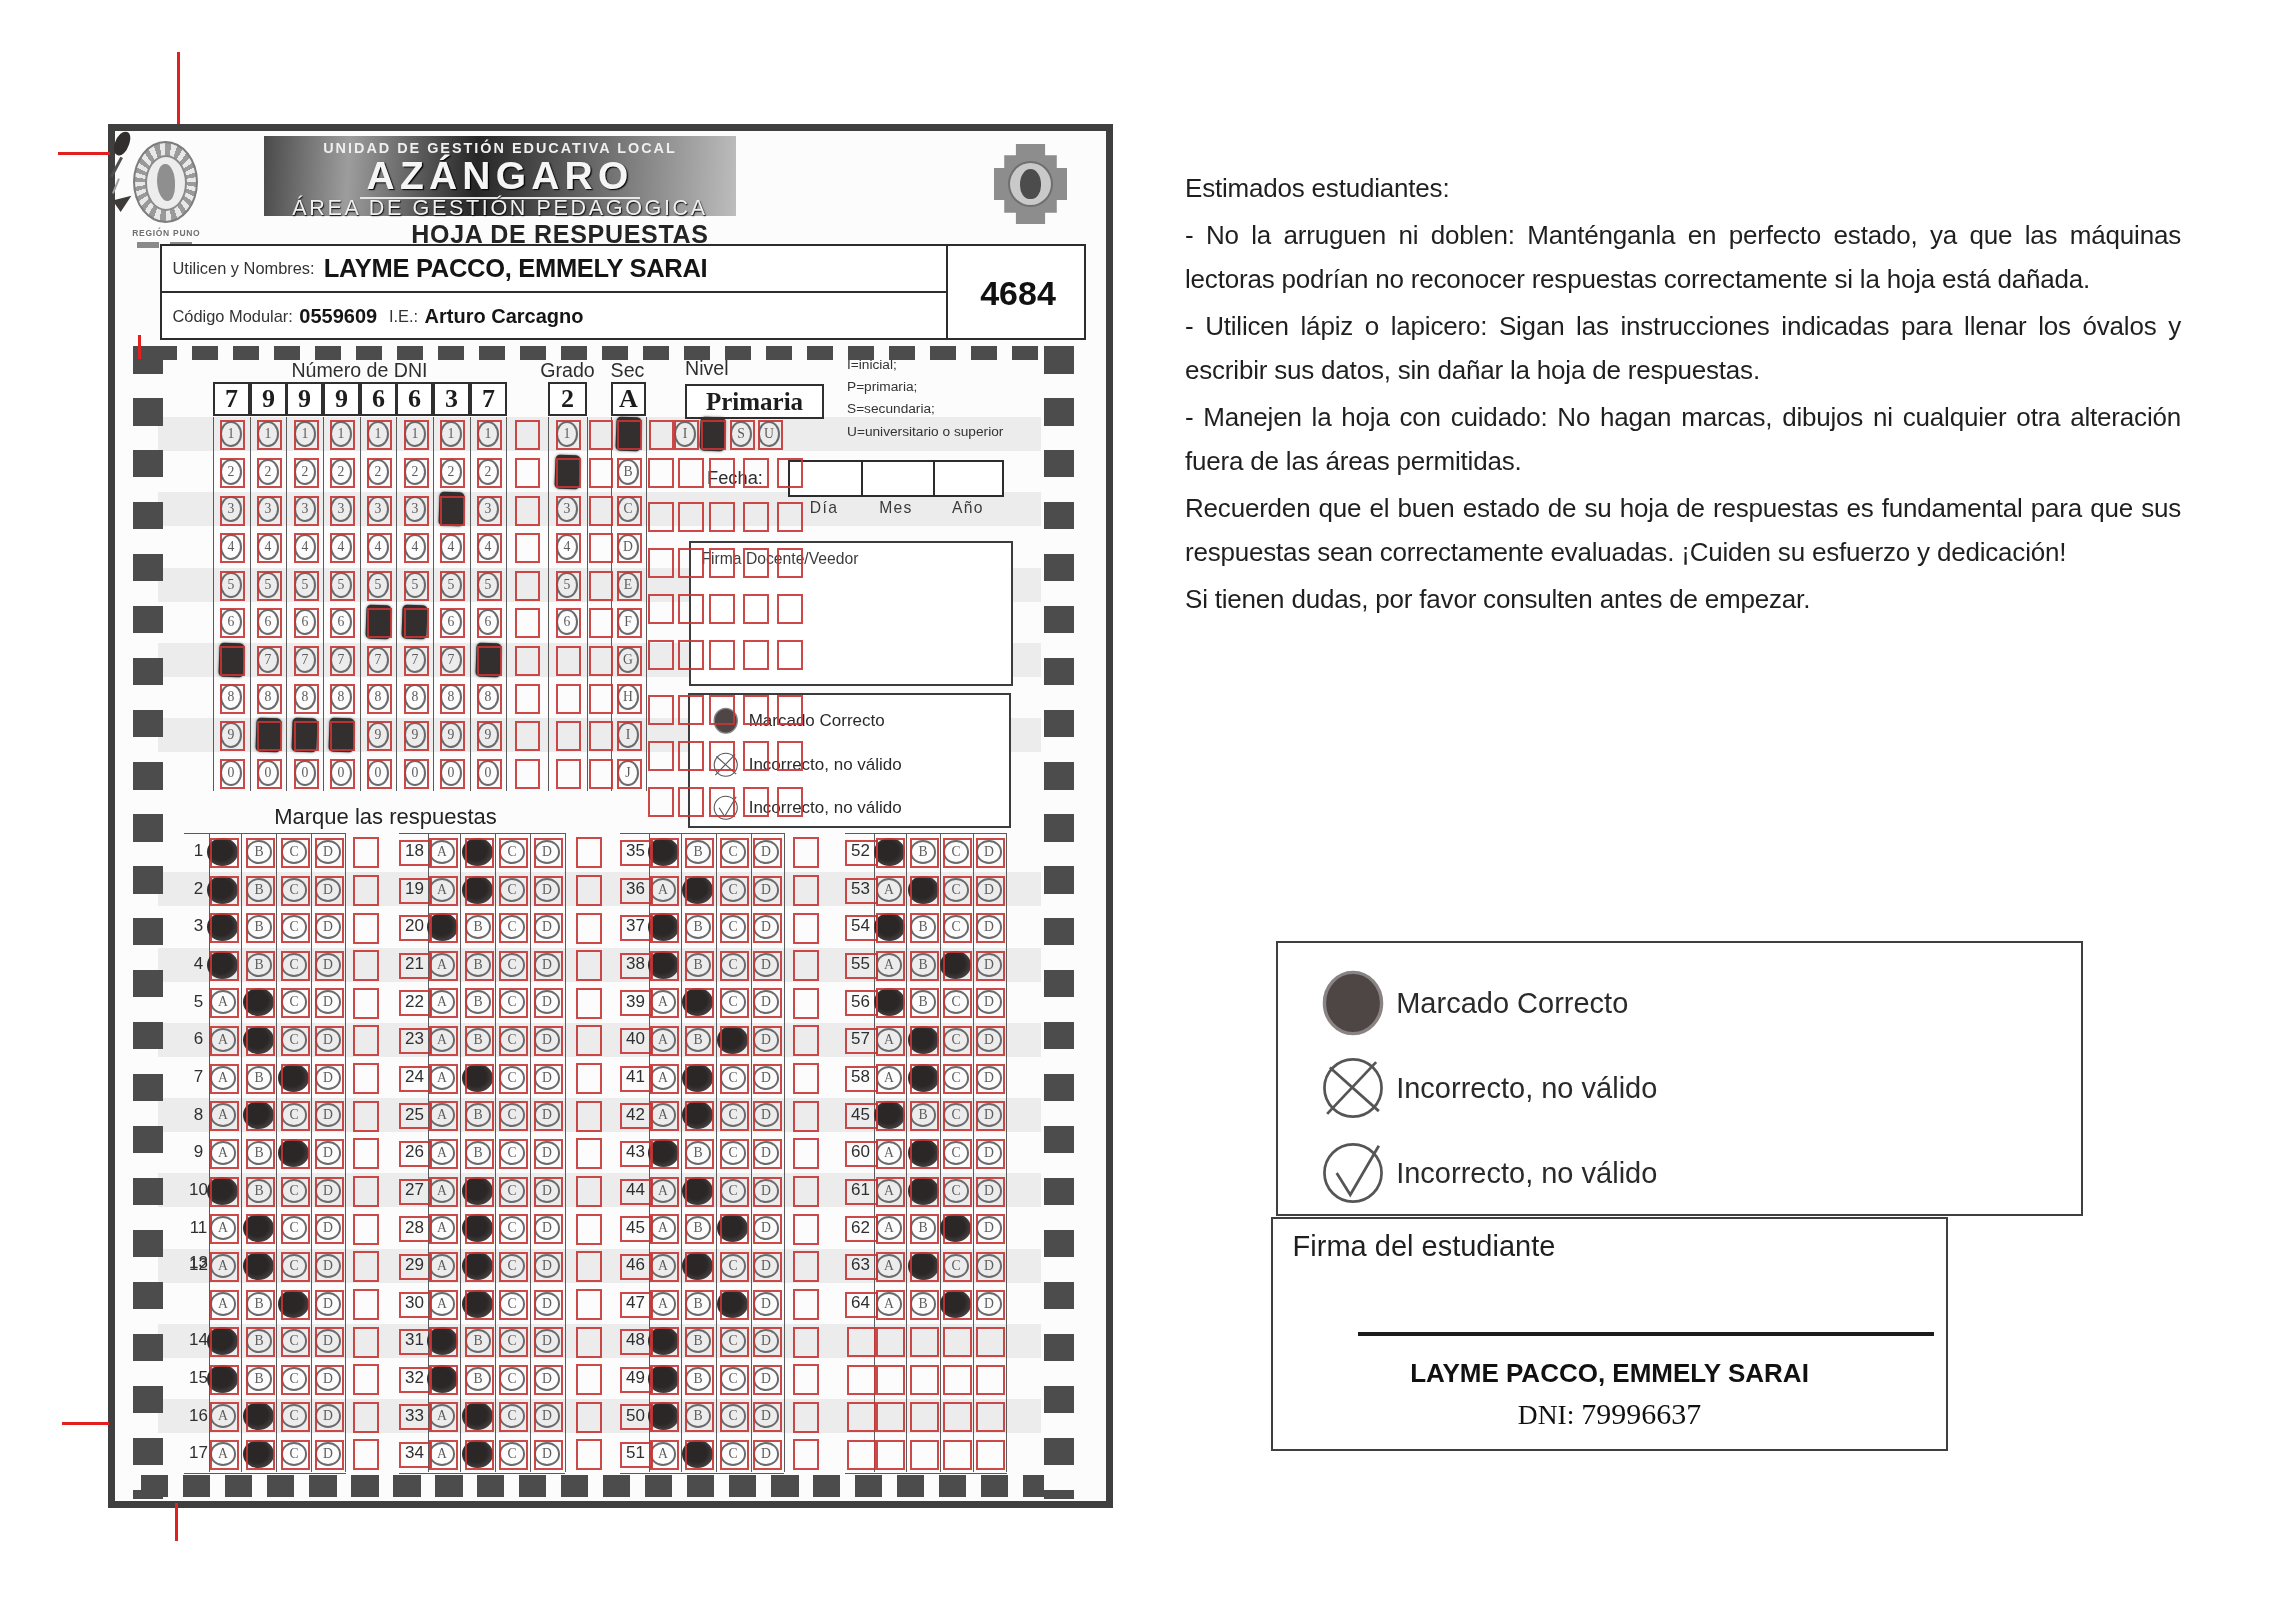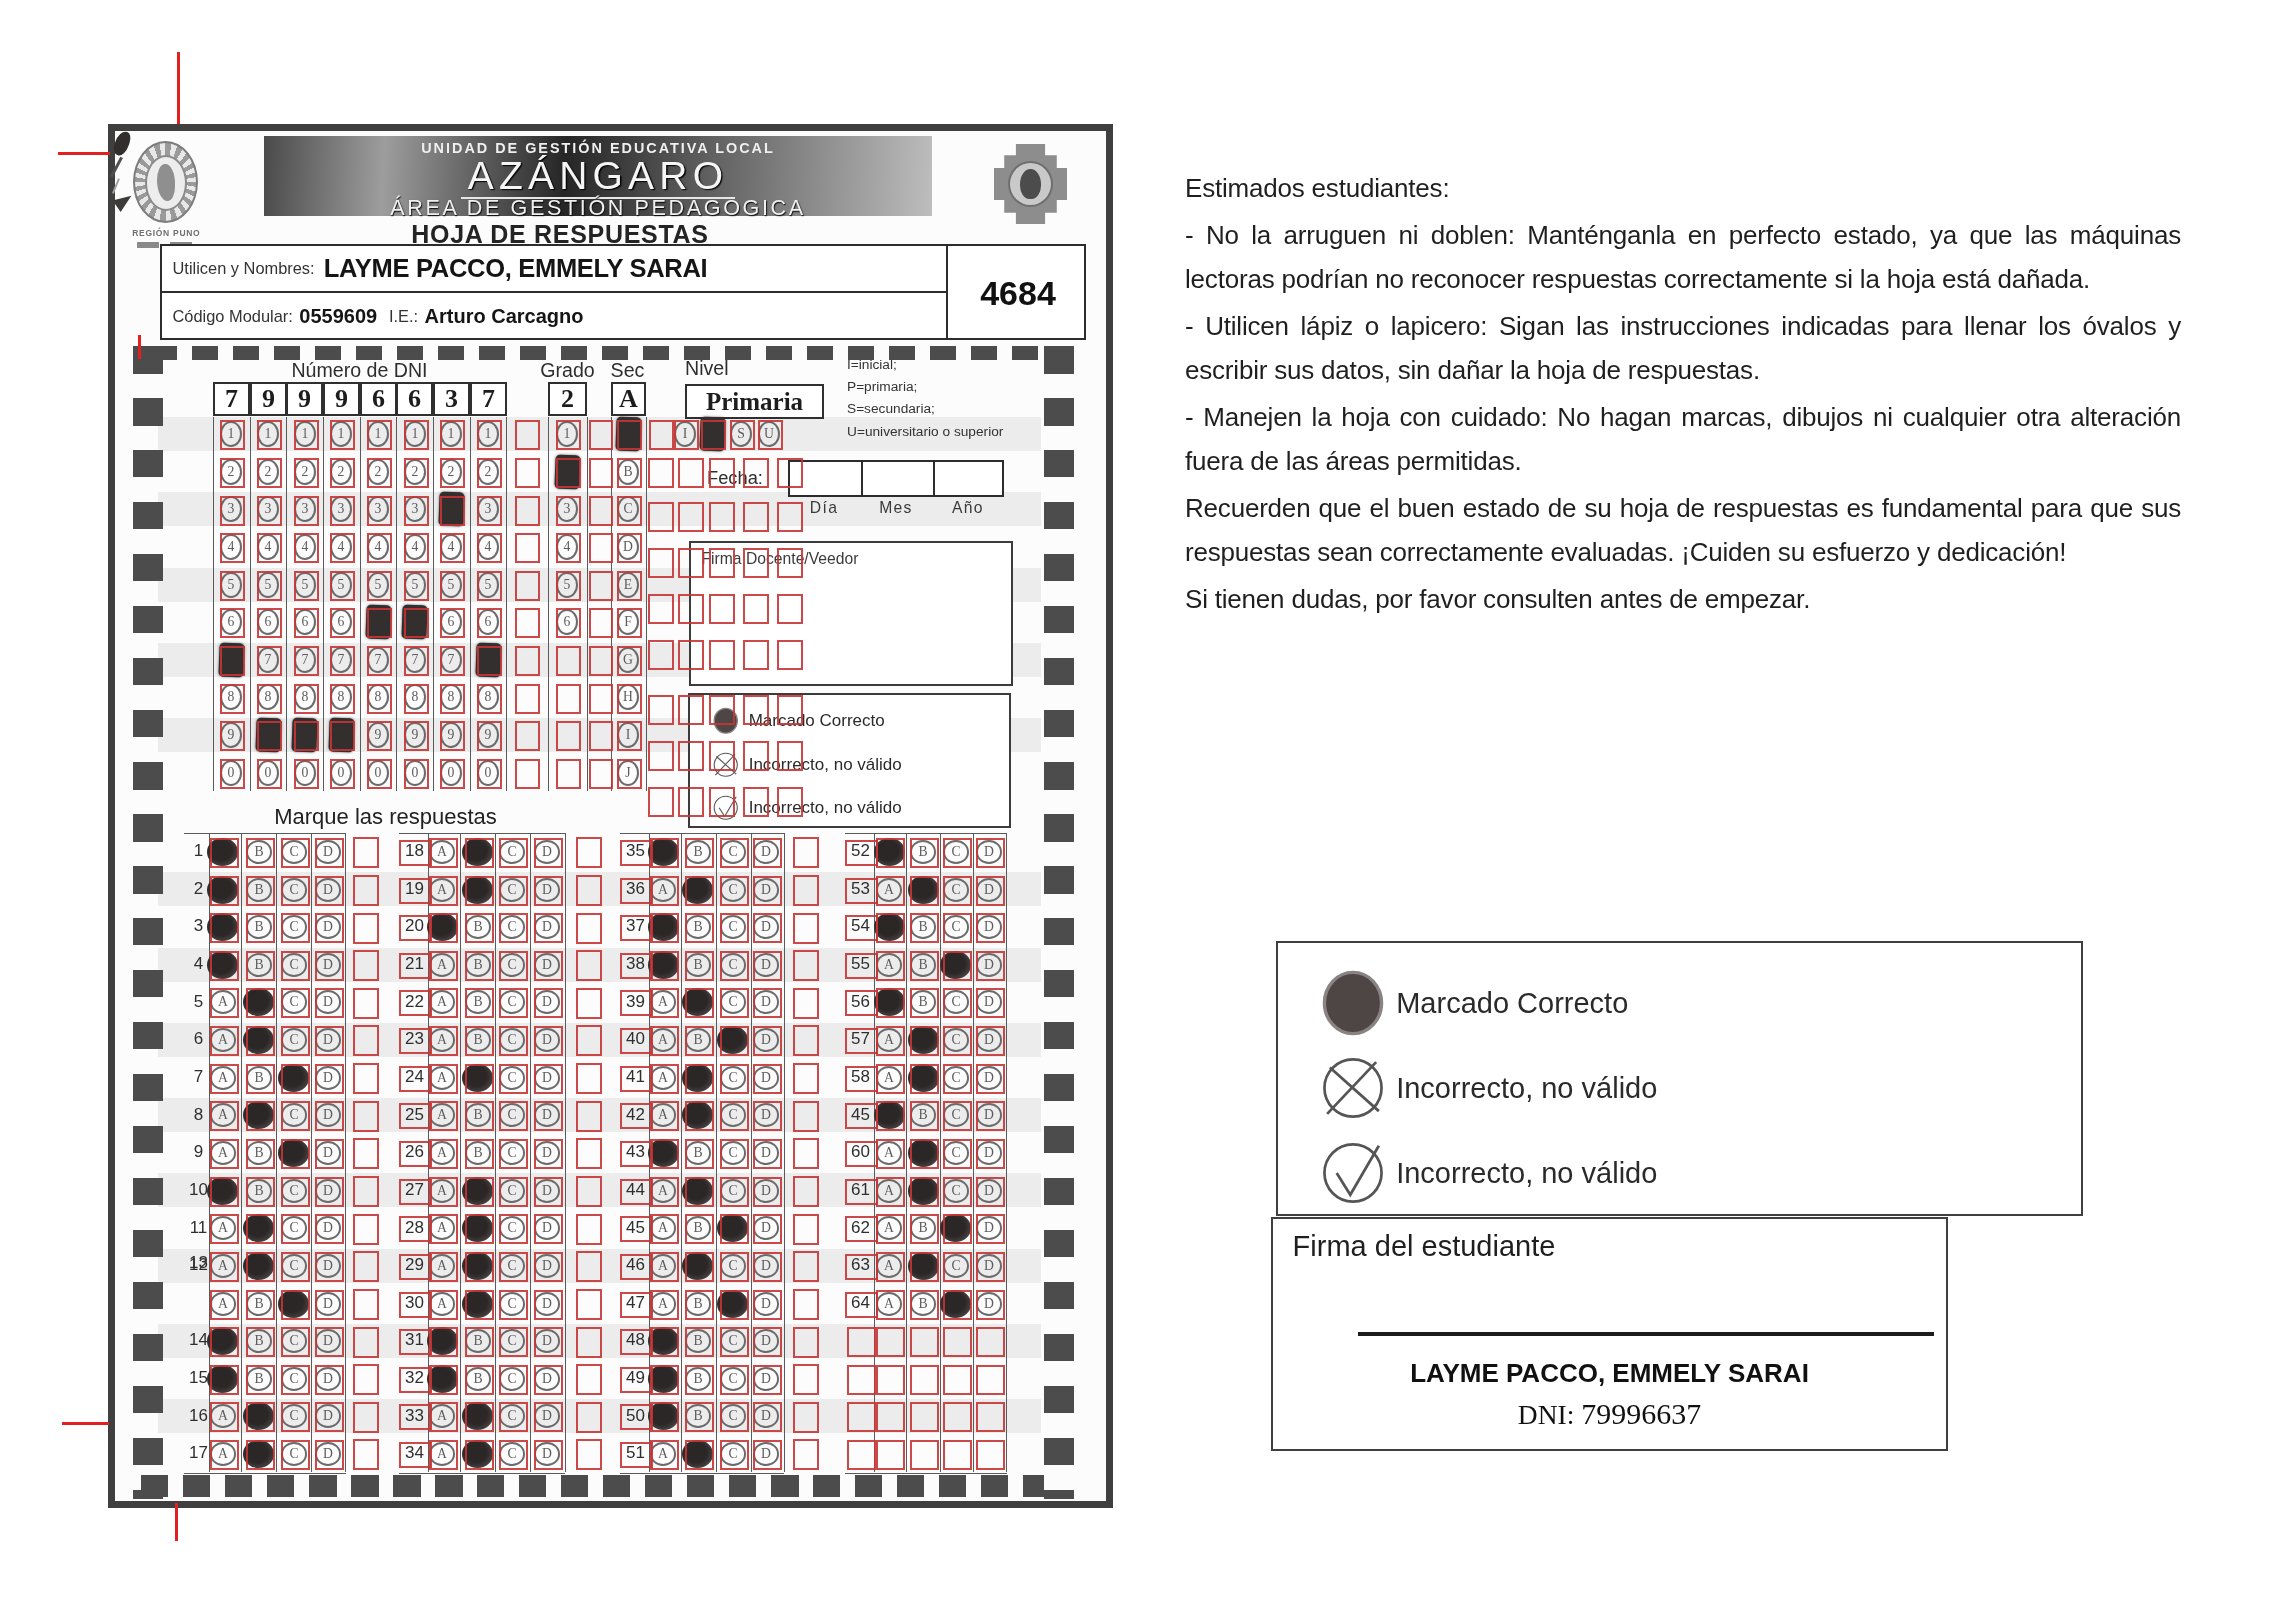--- a/index.html
+++ b/index.html
@@ -19,21 +19,21 @@
        background:radial-gradient(ellipse at 45% 45%, #2b2727 45%, #4a4242 75%, rgba(90,82,82,.55));}
   .fill-rect{position:absolute;border-radius:4.6px;z-index:3;background:#332f2f;
        box-shadow:0 0 2.6px rgba(40,35,35,.7);}
   .redbox{position:absolute;border:2px solid rgba(198,53,53,.9);z-index:4;box-sizing:border-box;background:transparent;}
   .qnum{position:absolute;font-size:17px;color:#2f2f2f;text-align:center;z-index:2;}
   .digitbox{position:absolute;border:2px solid #2f2f2f;box-sizing:border-box;background:#fff;
        display:flex;align-items:center;justify-content:center;
        font-family:"Liberation Serif",serif;font-weight:bold;font-size:26px;color:#1d1d1d;z-index:2;}
   .small-label{position:absolute;font-size:19.6px;color:#2e2e2e;z-index:2;}
   .timing{position:absolute;z-index:1;}
-  .banner{position:absolute;left:149px;top:5.2px;width:668px;height:80px;z-index:2;text-align:center;
+  .banner{position:absolute;left:149px;top:5.2px;width:472px;height:80px;z-index:2;text-align:center;
        background:linear-gradient(93deg,#4a4a4a 0%,#9d9d9d 18%,#262626 45%,#6f6f6f 72%,#bdbdbd 100%);
        color:#f5f5f5;}
   .regline{position:absolute;background:#e32020;z-index:9;}
   
   .licon{display:inline-block;vertical-align:middle;}
   
   .instr{position:absolute;left:1185px;top:149px;width:996px;}
   .instr-title{text-align:center;font-size:30px;font-weight:bold;letter-spacing:0.7px;color:#1d1d1d;}
   .instr-title span{border-bottom:3.3px solid #2a2a2a;padding:0 3.9px 2.6px 3.9px;}
   .instr-body p{margin:0 0 2.6px 0;font-size:26px;line-height:1.70;text-align:justify;
@@ -66,21 +66,21 @@
       <div class="abs" style="left:18.3px;top:15.7px;width:42px;height:56px;border-radius:50%;background:#ededed;
            border:2px solid #8a8a8a;box-sizing:border-box;"></div>
       <div class="abs" style="left:30px;top:25px;width:18.3px;height:37px;background:#8f8f8f;border-radius:45% 55% 40% 60%;"></div>
       <div class="abs" style="left:0;top:89px;width:79px;text-align:center;font-size:8.5px;font-weight:bold;color:#6f6f6f;letter-spacing:0.7px;">REGIÓN PUNO</div>
       <div class="abs" style="left:10.5px;top:103px;width:22px;height:5.9px;background:#8a8a8a;"></div>
       <div class="abs" style="left:43px;top:103px;width:22px;height:5.9px;background:#8a8a8a;"></div>
     </div>
 
     <div class="banner">
       <div style="font-size:14.4px;letter-spacing:2px;font-weight:bold;padding-top:3.9px;color:#efefef;">UNIDAD DE GESTIÓN EDUCATIVA LOCAL</div>
-      <div style="font-size:39px;font-weight:normal;letter-spacing:5.2px;line-height:1.0;text-shadow:1.3px 1.3px 1.3px #000;">
+      <div style="font-size:39px;font-weight:bold;letter-spacing:5.2px;line-height:1.0;text-shadow:1.3px 1.3px 1.3px #000;">
         <span style="border-bottom:2.6px solid #e6e6e6;padding:0 6.5px;">AZÁNGARO</span>
       </div>
       <div style="font-size:21.6px;letter-spacing:2.6px;color:#f0f0f0;text-shadow:0.7px 0.7px 1.3px #000;">ÁREA DE GESTIÓN PEDAGOGICA</div>
     </div>
 
     <div class="abs" style="left:879px;top:13px;width:73px;height:80px;z-index:2;">
       <div class="abs" style="left:0;top:0;width:73px;height:80px;background:#8d8d8d;
            clip-path:polygon(30% 0,70% 0,70% 14%,86% 14%,86% 30%,100% 30%,100% 70%,86% 70%,86% 86%,70% 86%,70% 100%,30% 100%,30% 86%,14% 86%,14% 70%,0 70%,0 30%,14% 30%,14% 14%,30% 14%);"></div>
       <div class="abs" style="left:14.4px;top:17px;width:45px;height:46px;border-radius:50%;background:#c9c9c9;border:2px solid #6f6f6f;box-sizing:border-box;"></div>
       <div class="abs" style="left:26px;top:25px;width:21px;height:30px;border-radius:50% 50% 45% 45%;background:#4c4c4c;"></div>

